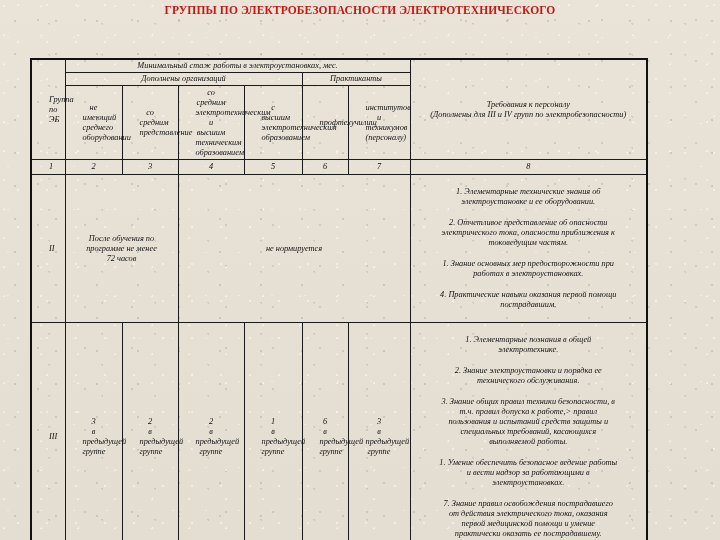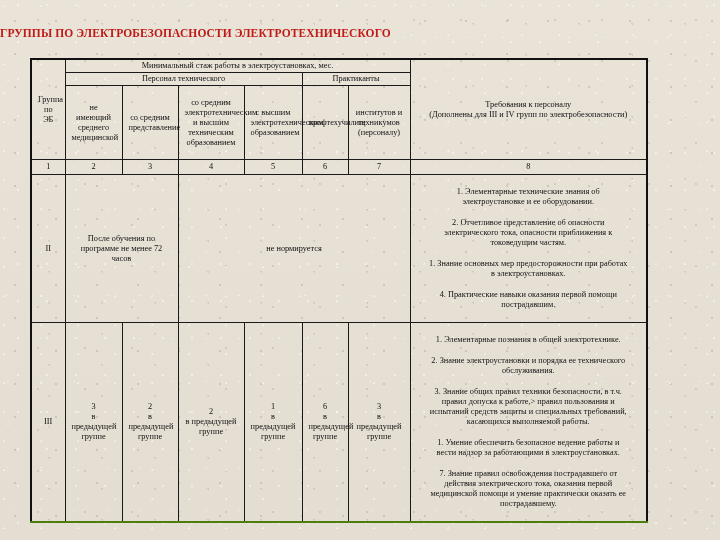--- a/index.html
+++ b/index.html
@@ -22,23 +22,23 @@
     background-size: 37px 29px, 41px 33px, 29px 37px, 47px 41px, 33px 43px, 53px 31px, 100% 100%;
     font-family: "Liberation Serif", "DejaVu Serif", serif;
     color: #111;
     position: relative;
   }
 
   
   .slide-title {
     position: absolute;
     left: 0;
-    top: 26px;
+    top: 3px;
     width: 720px;
-    text-align: left;
+    text-align: center;
     color: #c01a16;
     font-weight: bold;
     font-size: 11.5px;
     line-height: 15px;
     letter-spacing: 0.1px;
     font-family: "Liberation Serif", "DejaVu Serif", serif;
   }
   .slide-title .line {
     display: block;
     white-space: nowrap;
@@ -52,28 +52,29 @@
     width: 616px;
   }
   table.grid {
     border-collapse: collapse;
     width: 616px;
     table-layout: fixed;
     background: transparent;
   }
   table.grid td {
     border: 1px solid #1a1a1a;
-    padding: 1px 6px;
+    padding: 1px 17px;
     font-size: 8.3px;
     line-height: 10px;
     text-align: center;
     vertical-align: middle;
     color: #111;
     font-family: "Liberation Serif", "DejaVu Serif", serif;
     background: transparent;
+    font-style: italic;
   }
   table.grid td.outer-l { border-left: 2px solid #111; }
   table.grid td.outer-r { border-right: 2px solid #111; }
   table.grid tr.top-row td { border-top: 2px solid #111; }
   table.grid tr.bottom-row td { border-bottom: 2px solid #4d7c0f; }
 
   .hdr-span {
     font-size: 8.3px;
     line-height: 11px;
   }
@@ -135,26 +136,26 @@
       <tr class="top-row">
         <td class="outer-l grp" rowspan="3">Группа по ЭБ</td>
         <td class="hdr-span" colspan="6">Минимальный стаж работы в электроустановках, мес.</td>
         <td class="outer-r req-head" rowspan="3">
           <div>Требования к персоналу</div>
           <div>(Дополнены для III и IV групп по электробезопасности)</div>
         </td>
       </tr>
 
       <tr>
-        <td class="hdr-span" colspan="4">Персонал технического</td>
+        <td class="hdr-span" colspan="4">Дополнены организаций</td>
         <td class="hdr-span" colspan="2">Практиканты</td>
       </tr>
 
       <tr class="hdr-tall">
-        <td class="hdr-cell">не имеющий среднего медицинской</td>
+        <td class="hdr-cell">не имеющий среднего оборудовании</td>
         <td class="hdr-cell">со средним представление</td>
         <td class="hdr-cell">со средним электротехническим и высшим техническим образованием</td>
         <td class="hdr-cell">с высшим электротехническим образованием</td>
         <td class="hdr-cell">профтехучилищ</td>
         <td class="hdr-cell">институтов и техникумов (персоналу)</td>
       </tr>
 
       <tr class="numrow">
         <td class="outer-l">1</td>
         <td>2</td>

